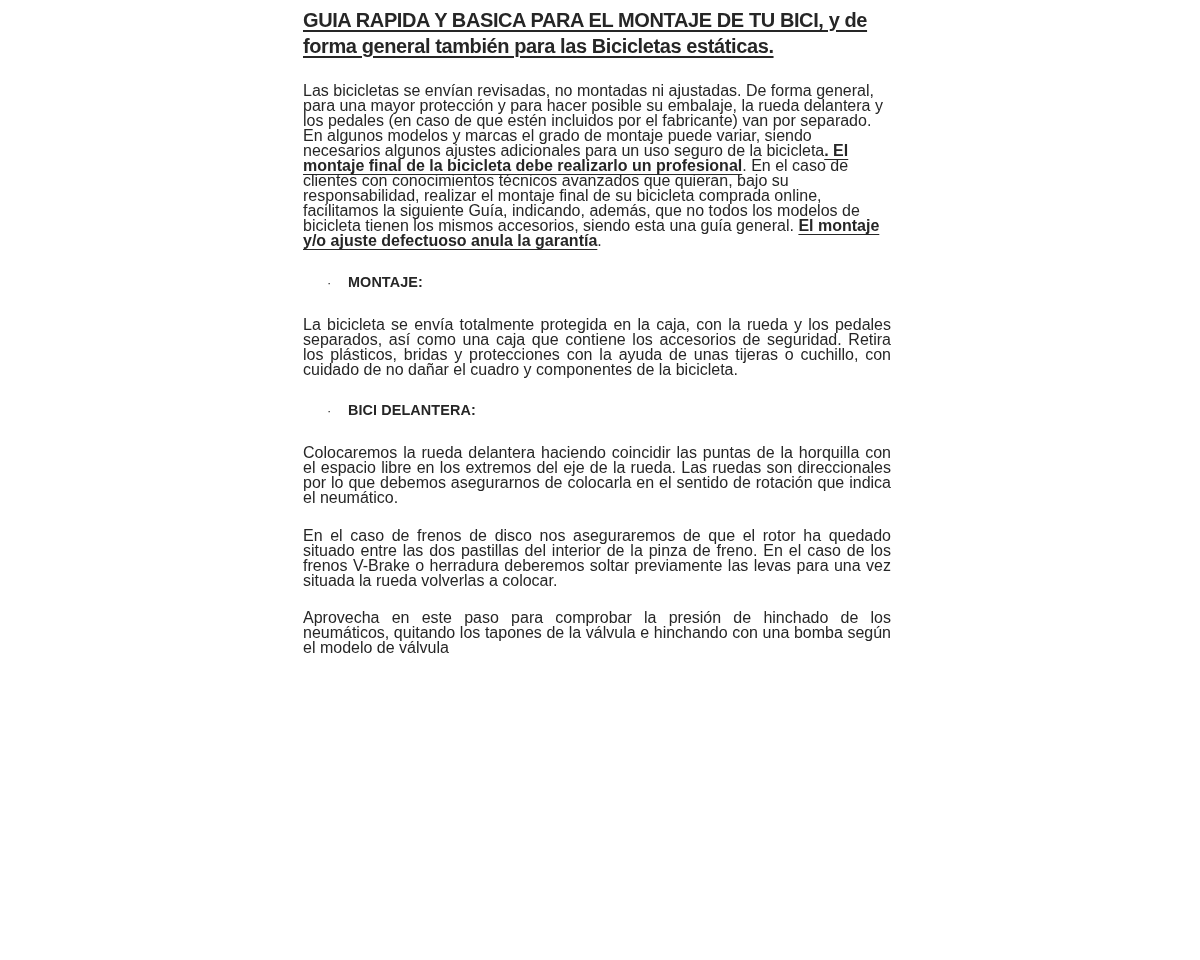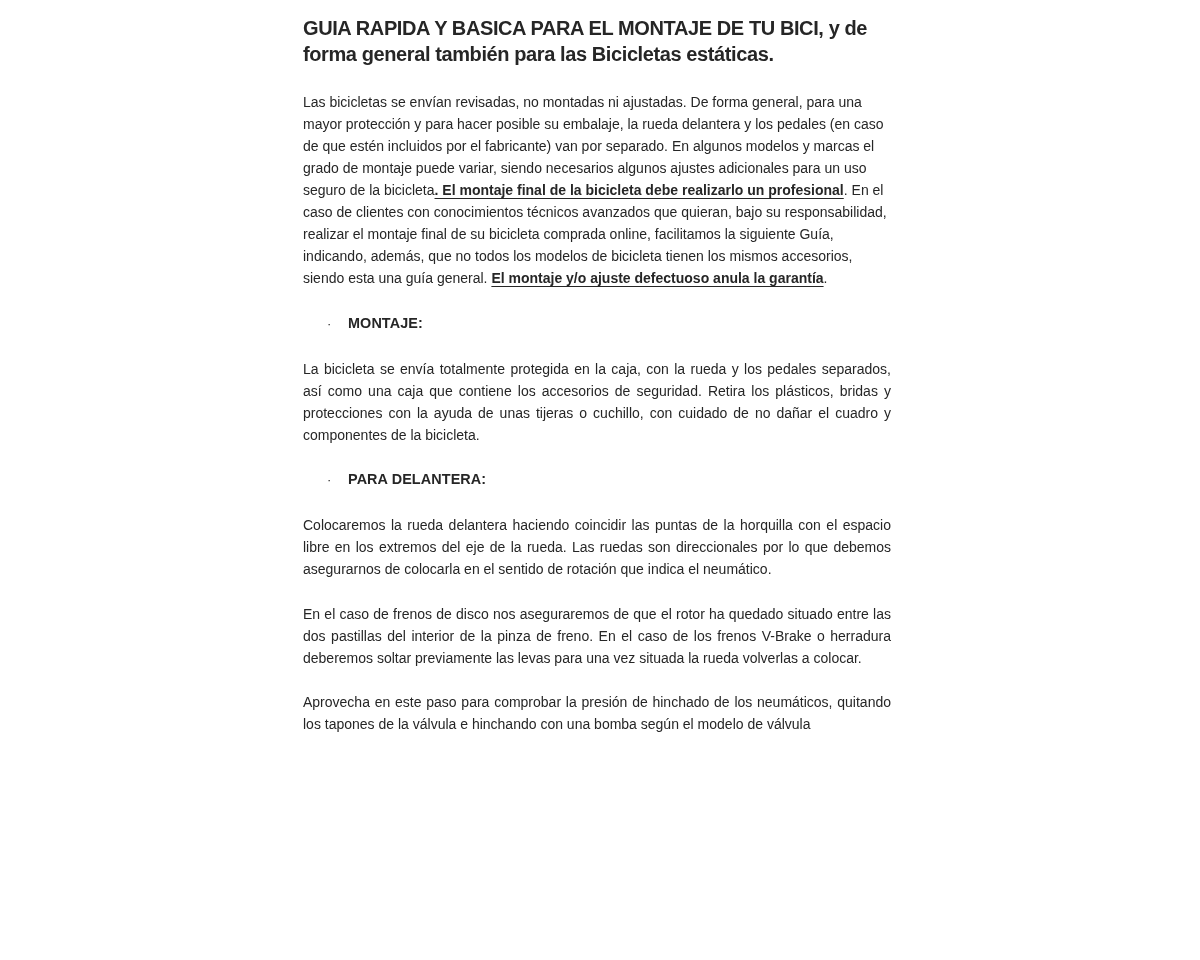--- a/index.html
+++ b/index.html
@@ -14,32 +14,33 @@
     font-family: "Liberation Sans", sans-serif;
     color: var(--text-color, #262626);
   }
   .page {
     position: absolute;
     left: 303px;
     top: 7px;
     width: 588px;
   }
   .title {
-    margin: 8px 0 24px 0;
+    margin: 0 0 24px 0;
     font-size: 20px;
     line-height: 26px;
     font-weight: 700;
     letter-spacing: -0.4px;
+    text-decoration: underline;
     text-underline-offset: 3px;
     text-decoration-thickness: 1.5px;
   }
   .para {
     margin: 0 0 22.5px 0;
-    font-size: 14px;
-    line-height: 22px;
+    font-size: 16px;
+    line-height: 15px;
     text-align: left;
   }
   .para.justify {
     text-align: justify;
   }
   .para strong {
     font-weight: 700;
   }
   .underlined {
     text-decoration: underline;
@@ -72,19 +73,19 @@
   <h1 class="title">GUIA RAPIDA Y BASICA PARA EL MONTAJE DE TU BICI, y de forma general también para las Bicicletas estáticas.</h1>
   <main>
       <p class="para"><span>Las bicicletas se envían revisadas, no montadas ni ajustadas. De forma general, para una mayor protección y para hacer posible su embalaje, la rueda delantera y los pedales (en caso de que estén incluidos por el fabricante) van por separado. En algunos modelos y marcas el grado de montaje puede variar, siendo necesarios algunos ajustes adicionales para un uso seguro de la bicicleta</span><strong class="underlined">. El montaje final de la bicicleta debe realizarlo un profesional</strong><span>. En el caso de clientes con conocimientos técnicos avanzados que quieran, bajo su responsabilidad, realizar el montaje final de su bicicleta comprada online, facilitamos la siguiente Guía, indicando, además, que no todos los modelos de bicicleta tienen los mismos accesorios, siendo esta una guía general. </span><strong class="underlined">El montaje y/o ajuste defectuoso anula la garantía</strong><span>.</span></p>
       <div class="bullet-item">
         <span class="bullet-dot">·</span>
         <span class="bullet-label">MONTAJE:</span>
       </div>
       <p class="para justify"><span>La bicicleta se envía totalmente protegida en la caja, con la rueda y los pedales separados, así como una caja que contiene los accesorios de seguridad. Retira los plásticos, bridas y protecciones con la ayuda de unas tijeras o cuchillo, con cuidado de no dañar el cuadro y componentes de la bicicleta.</span></p>
       <div class="bullet-item">
         <span class="bullet-dot">·</span>
-        <span class="bullet-label">PARA DELANTERA:</span>
+        <span class="bullet-label">BICI DELANTERA:</span>
       </div>
       <p class="para justify"><span>Colocaremos la rueda delantera haciendo coincidir las puntas de la horquilla con el espacio libre en los extremos del eje de la rueda. Las ruedas son direccionales por lo que debemos asegurarnos de colocarla en el sentido de rotación que indica el neumático.</span></p>
       <p class="para justify"><span>En el caso de frenos de disco nos aseguraremos de que el rotor ha quedado situado entre las dos pastillas del interior de la pinza de freno. En el caso de los frenos V-Brake o herradura deberemos soltar previamente las levas para una vez situada la rueda volverlas a colocar.</span></p>
       <p class="para justify"><span>Aprovecha en este paso para comprobar la presión de hinchado de los neumáticos, quitando los tapones de la válvula e hinchando con una bomba según el modelo de válvula</span></p>
     </main>
 </div>
 
 </body></html>

